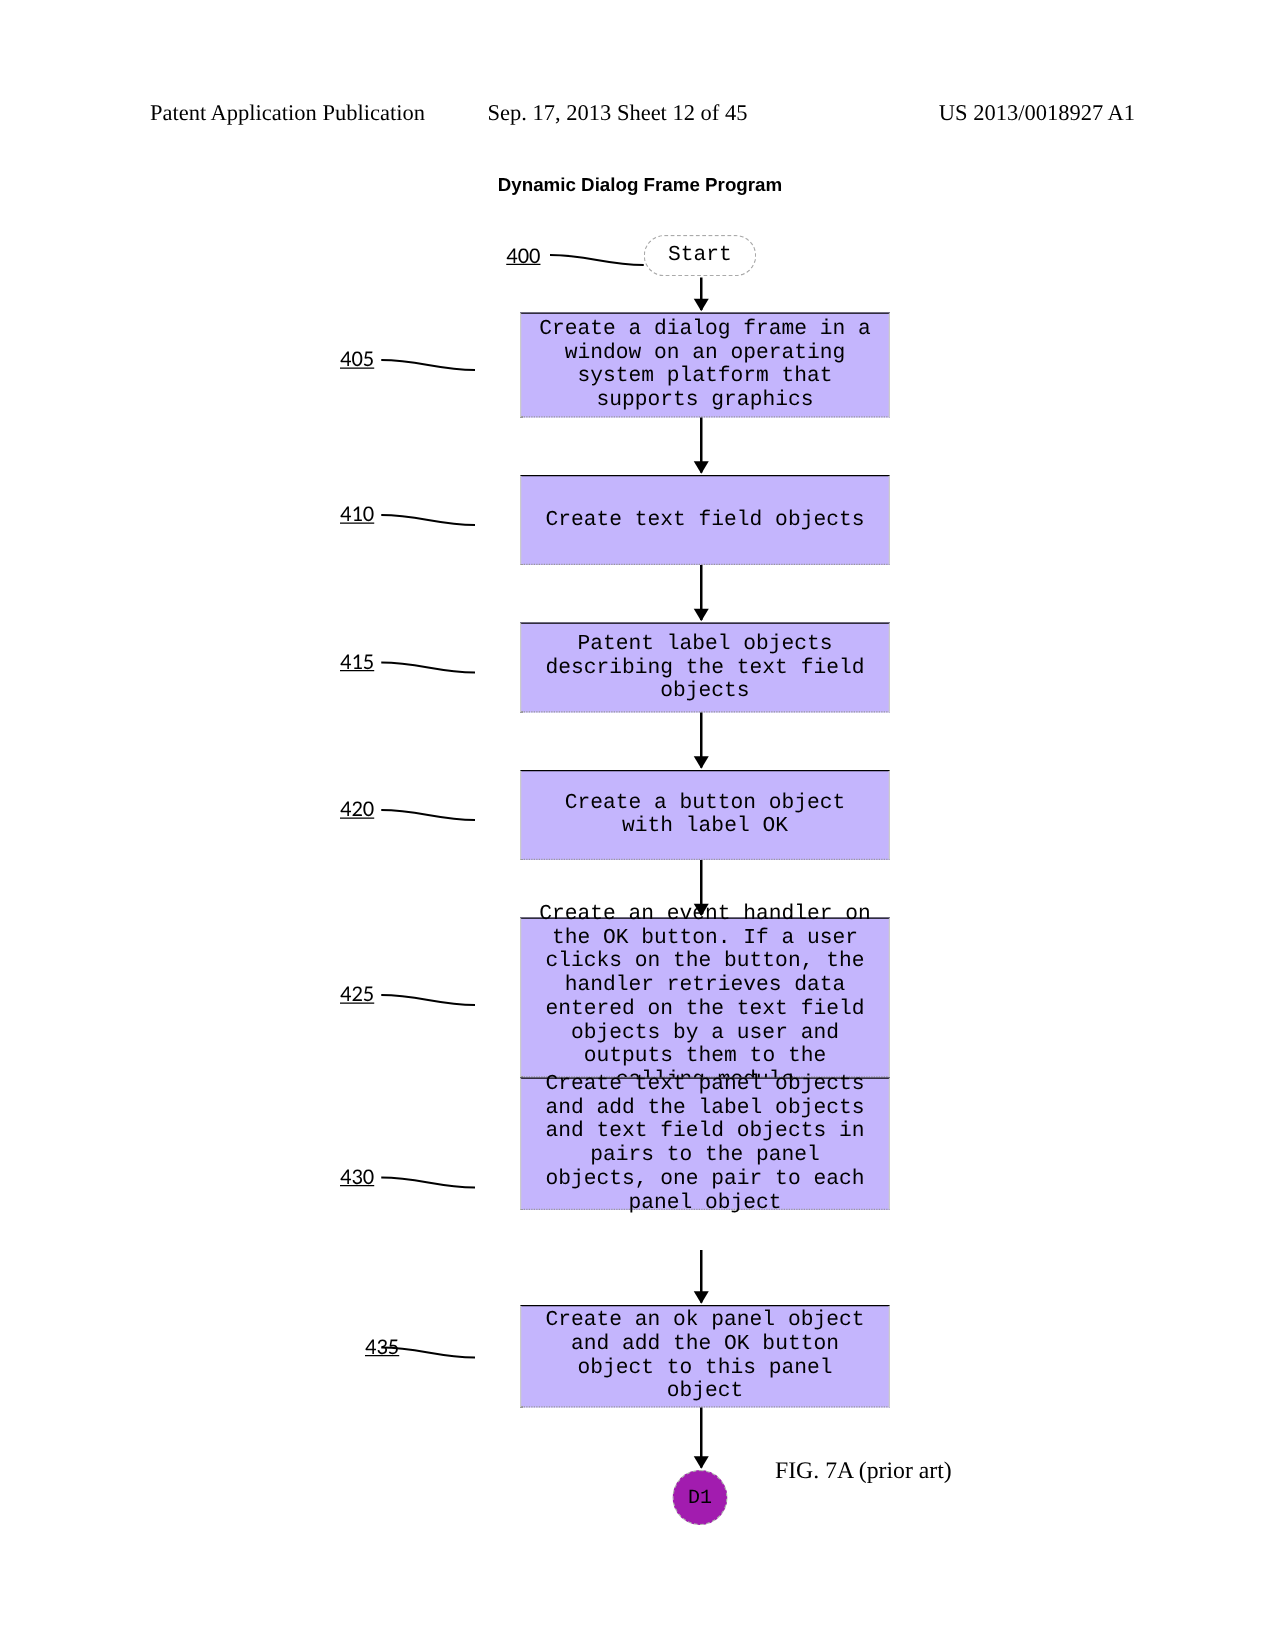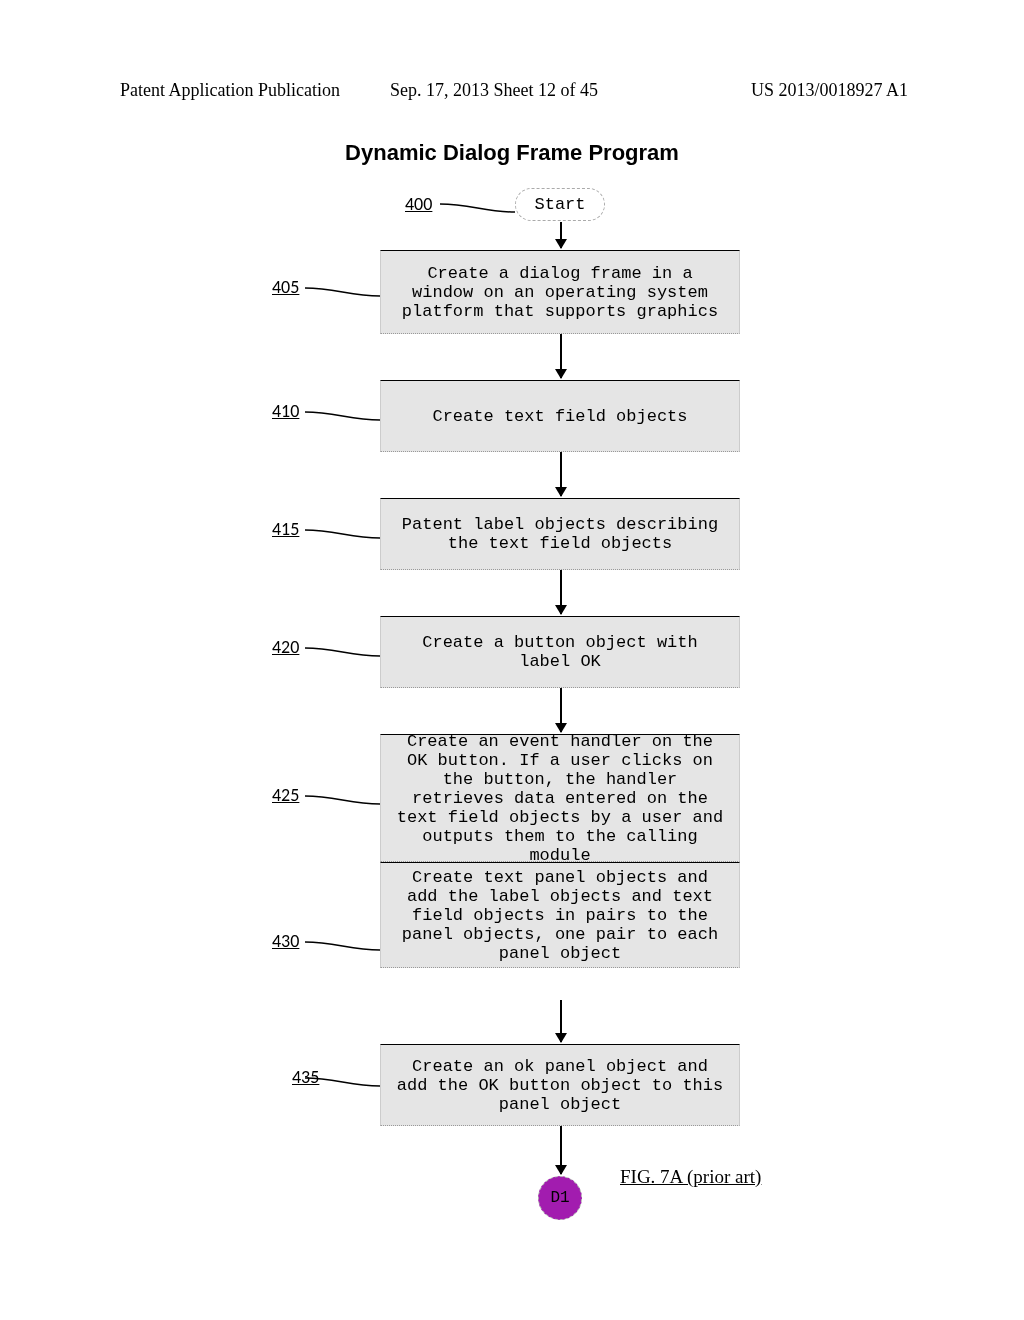--- a/index.html
+++ b/index.html
@@ -23,21 +23,21 @@
   .header .mid  { position: absolute; left: 390px; }
   .header .right{ position: absolute; left: 751px; }
 
   .title {
     position: absolute;
     top: 140px;
     left: 0;
     width: 1024px;
     text-align: center;
     font-family: Arial, Helvetica, sans-serif;
-    font-size: 22px;
+    font-size: 15px;
     font-weight: bold;
   }
 
   .flow {
     position: absolute;
     top: 178px;
     left: 0;
     width: 1024px;
   }
 
@@ -47,32 +47,33 @@
     width: 90px;
     text-align: center;
     border: 1px dashed #aaa;
     border-radius: 999px;
     padding: 6px 0;
     font-size: 17px;
     background: #fff;
   }
 
   .process {
-    width: 360px;
+    width: 296px;
     border-top: 1px solid #000;
     border-bottom: 1px dotted #999;
     border-left: 1px solid #ccc;
     border-right: 1px solid #ccc;
     text-align: center;
     font-size: 17px;
     padding: 12px 14px;
     display: flex;
     align-items: center;
     justify-content: center;
-    background: #e5e5e5;
+    background: #c4b5fd;
+    margin-left: 36px;
   }
 
   .connector {
     width: 44px; height: 44px;
     border: 1px dashed #aaa;
     border-radius: 50%;
     display: flex; align-items: center; justify-content: center;
     font-size: 16px;
     background: #a21caf;
   }
@@ -104,21 +105,20 @@
   .lead {
     position: absolute;
     height: 20px;
   }
   .lead svg { width: 100%; height: 100%; overflow: visible; }
 
   .fig {
     position: absolute;
     font-family: "Times New Roman", serif;
     font-size: 19px;
-    text-decoration: underline;
   }
 </style>
 </head>
 <body>
 
 <div class="header">
   <div class="left">Patent Application Publication</div>
   <div class="mid">Sep. 17, 2013  Sheet 12 of 45</div>
   <div class="right">US 2013/0018927 A1</div>
 </div>

